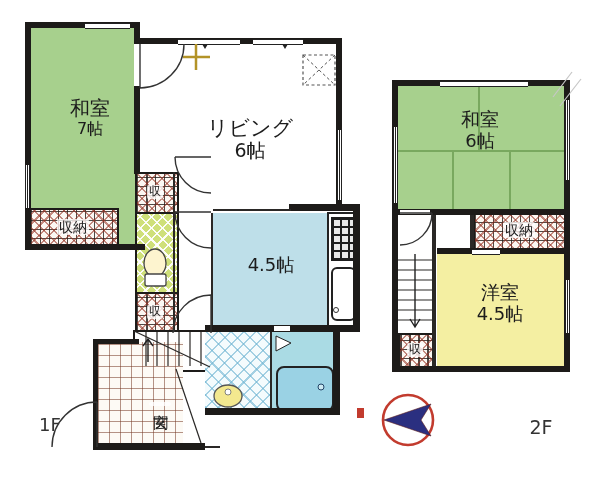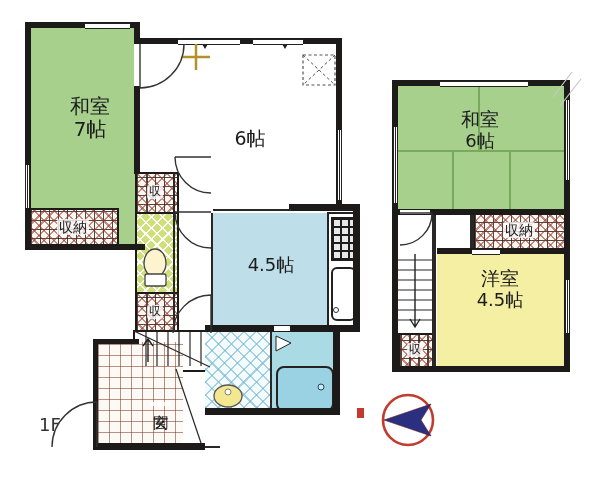--- a/index.html
+++ b/index.html
@@ -214,24 +214,25 @@
 
     <g>
       <circle cx="408" cy="420" r="25" fill="none" stroke="#c23b2e" stroke-width="2.6"></circle>
       <polygon points="384,420 431,404 421,420 431,436" fill="#2b2f80" stroke="#5a1b1b" stroke-width="0.6"></polygon>
       <rect x="357" y="408" width="7" height="10" fill="#c23b2e"></rect>
     </g>
   </svg>
 
   <div class="lbl" style="left:40px;top:88px;width:100px;height:60px;font-size:20px;">
     <span>和室</span>
-    <span style="font-size:20px;">7帖</span>
+    <span style="font-size:16px;">7帖</span>
   </div>
 
   <div class="lbl" style="left:175px;top:110px;width:150px;height:58px;font-size:21px;">
+    <span>リビング</span>
     <span style="font-size:19px;">6帖</span>
   </div>
 
   <div class="lbl" style="left:216px;top:236px;width:110px;height:58px;font-size:19px;">
     <span style="font-size:18px;">4.5帖</span>
   </div>
 
   <div class="lbl" style="left:34px;top:216px;width:78px;height:22px;font-size:14px;">
     <span class="chip">収納</span>
   </div>
@@ -254,23 +255,26 @@
   </div>
 
   <div class="lbl" style="left:480px;top:218px;width:78px;height:24px;font-size:14px;">
     <span class="chip">収納</span>
   </div>
 
   <div class="lbl" style="left:398px;top:338px;width:34px;height:24px;font-size:12px;">
     <span class="chip">収</span>
   </div>
 
-  <div class="lbl" style="left:440px;top:260px;width:120px;height:58px;font-size:19px;">
+  <div class="lbl" style="left:440px;top:274px;width:120px;height:58px;font-size:19px;">
     <span>洋室</span>
     <span style="font-size:18px;">4.5帖</span>
   </div>
 
   <div class="lbl" style="left:28px;top:412px;width:44px;height:26px;font-size:18px;color:#333;">
     <span>1F</span>
   </div>
 
+  <div class="lbl" style="left:518px;top:414px;width:46px;height:28px;font-size:19px;color:#333;">
+    <span>2F</span>
+  </div>
 
 </div>
 
 </body></html>

